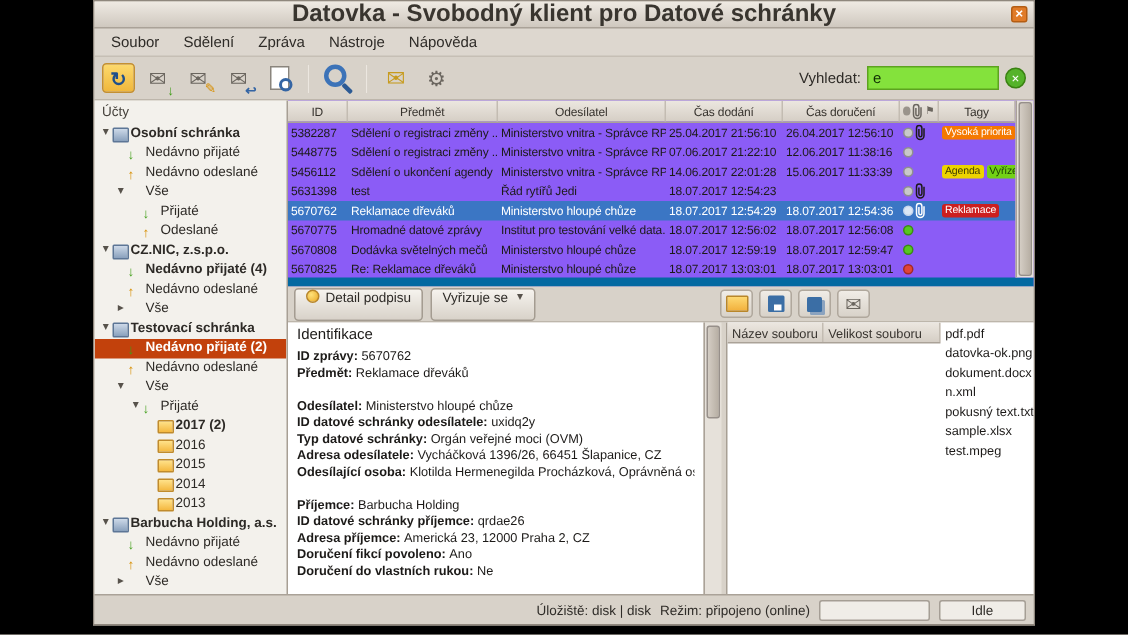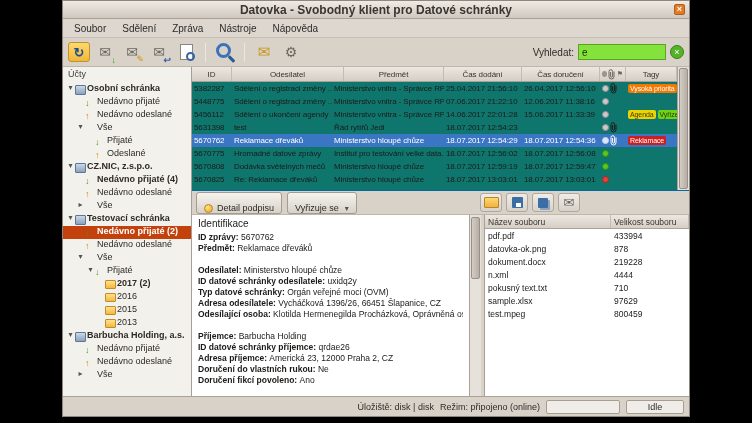--- a/index.html
+++ b/index.html
@@ -1,20 +1,20 @@
 <!DOCTYPE html>
 <html><head>
 <meta charset="utf-8">
 <style>
 *{box-sizing:border-box;margin:0;padding:0}
 html,body{width:752px;height:423px;overflow:hidden}
 body{background:#000;position:relative;font-family:"Liberation Sans",sans-serif;-webkit-font-smoothing:antialiased}
 .window{position:absolute;left:62px;top:0;width:628px;height:417px;background:#d8d2c9;border:1px solid #8f877d;display:flex;flex-direction:column}
 
-.titlebar{height:18px;flex:0 0 18px;background:linear-gradient(#efeae3,#cfc8bf);border-bottom:1px solid #aaa298;display:flex;align-items:center;justify-content:center;position:relative;font-size:12px;font-weight:bold;color:#39352f}
+.titlebar{height:18px;flex:0 0 18px;background:linear-gradient(#efeae3,#cfc8bf);border-bottom:1px solid #aaa298;display:flex;align-items:center;justify-content:center;position:relative;font-size:16px;font-weight:bold;color:#39352f}
 .close-btn{position:absolute;right:4px;top:3px;width:11px;height:11px;background:#e07b28;border:1px solid #b35d14;border-radius:2px;color:#fff;font-size:9px;line-height:9px;text-align:center}
 .close-btn::before{content:"×"}
 
 .menubar{height:19px;flex:0 0 19px;display:flex;align-items:stretch;padding:0 3px;background:#ddd7cf;border-bottom:1px solid #c6bfb5;font-size:10px;color:#2e2b27}
 .menu-item{padding:0 8px;display:flex;align-items:center}
 
 .toolbar{height:29px;flex:0 0 29px;display:flex;align-items:center;padding:0 5px;background:#d8d2c9;border-bottom:1px solid #bdb6ab}
 .tgroup{display:flex;align-items:center;gap:3px}
 .tbtn{width:24px;height:23px;border-radius:3px;position:relative;display:flex;align-items:center;justify-content:center}
 .tsep{width:1px;height:19px;background:#b3aca1;margin:0 4px;border-right:1px solid #ece7e0}
@@ -49,21 +49,21 @@
 .ticon{width:12px;flex:0 0 12px;display:flex;align-items:center}
 .ic-account .ticon::before{content:"";width:9px;height:8px;background:linear-gradient(#cdd9e8,#8aa1bd);border:1px solid #5d7696;border-radius:1px}
 .ic-inbox .ticon::before{content:"↓";color:#3f9e17;font-weight:bold;font-size:9px}
 .ic-sent .ticon::before{content:"↑";color:#d78e00;font-weight:bold;font-size:9px}
 .ic-folder .ticon::before{content:"";width:9px;height:7px;background:linear-gradient(#ffe28a,#f4b840);border:1px solid #c08b2d;border-radius:1px}
 .tree-item.bold .tlabel{font-weight:bold}
 .tree-item.selected{background:#c2410c;color:#fff}
 .tlabel{overflow:hidden}
 .main{flex:1;display:flex;flex-direction:column;min-width:0}
 
-.table-area{height:124px;flex:0 0 124px;display:flex;background:#0f766e;border-bottom:1px solid #0369a1}
+.table-area{height:124px;flex:0 0 124px;display:flex;background:#8b5cf6;border-bottom:6px solid #0369a1}
 .table{flex:1;overflow:hidden;font-size:8px;letter-spacing:-0.1px}
 .thead{display:flex;height:15px;background:linear-gradient(#ece7e0,#d5cec5);border-bottom:1px solid #aaa298;color:#37332e;align-items:center}
 .th{padding:0 2px;border-right:1px solid #c3bcb2;height:100%;display:flex;align-items:center;justify-content:center;overflow:hidden;white-space:nowrap}
 .td{padding:0 2px;overflow:hidden;white-space:nowrap;display:flex;align-items:center;height:100%}
 .c-id{width:40px;flex:0 0 40px}
 .c-sub{width:100px;flex:0 0 100px}
 .c-send{width:112px;flex:0 0 112px}
 .c-t1{width:78px;flex:0 0 78px}
 .c-t2{width:78px;flex:0 0 78px}
 .c-ic{width:26px;flex:0 0 26px;gap:1px}
@@ -78,38 +78,38 @@
 .tr.selected .dot-gray{background:#dce7f5;border-color:#c7d6ec}
 .clip{width:8px;flex:0 0 8px;display:flex;align-items:center}
 .clip.hide{visibility:hidden}
 .hdot{width:6px;height:6px;border-radius:50%;background:#9a948c;display:inline-block}
 .hflag{font-size:7px;color:#6b665f}
 .tag{font-size:7px;padding:0 2px;border-radius:2px;margin-right:2px;height:9px;line-height:9px;white-space:nowrap}
 .vscroll{width:12px;flex:0 0 12px;background:#e6e1da;border-left:1px solid #aaa298;position:relative}
 .thumb{position:absolute;left:1px;right:1px;border-radius:2px;background:linear-gradient(90deg,#d4cdc4,#b7afa4);border:1px solid #97908a}
 
 .actions{height:24px;flex:0 0 24px;display:flex;align-items:center;padding:0 4px;gap:5px;background:#d8d2c9;border-bottom:1px solid #bdb6ab}
-.btn{height:22px;display:flex;align-items:flex-end;gap:4px;padding:0 7px;background:linear-gradient(#f6f3ee,#d8d2c9);border:1px solid #a49c91;border-radius:3px;font-size:9px;color:#2d2a26;white-space:nowrap}
+.btn{height:22px;display:flex;align-items:flex-start;gap:4px;padding:0 7px;background:linear-gradient(#f6f3ee,#d8d2c9);border:1px solid #a49c91;border-radius:3px;font-size:9px;color:#2d2a26;white-space:nowrap}
 .seal{width:9px;height:9px;border-radius:50%;background:radial-gradient(circle at 35% 35%,#ffe27a,#e9a826);border:1px solid #b8862a;flex:0 0 9px}
 .dd-btn::after{content:"▾";font-size:8px;color:#57524b;margin-left:2px}
 .attach-actions{margin-left:auto;width:205px;flex:0 0 205px;display:flex;gap:4px;align-items:center}
 .abtn{width:22px;height:19px;border-radius:3px;position:relative;display:flex;align-items:center;justify-content:center;background:linear-gradient(#f0ece6,#d8d2c9);border:1px solid #b0a89d}
 .ab-open::before{content:"";width:13px;height:9px;background:linear-gradient(#fdd871,#f2b13d);border:1px solid #b8862a;border-radius:1px}
 .ab-save::before{content:"";width:11px;height:11px;background:#3b6ea5;border-radius:1px}
 .ab-save::after{content:"";position:absolute;width:5px;height:4px;background:#fff;bottom:4px;left:9px}
 .ab-saveall::before{content:"";width:10px;height:10px;background:#3b6ea5;border-radius:1px;box-shadow:2px 2px 0 #8ba3bf}
 .ab-mail::before{content:"✉";font-size:13px;color:#6b665f}
 
 .panes{flex:1;display:flex;min-height:0;background:#d8d2c9}
 .detail-pane{flex:1;background:#fff;overflow:hidden;font-size:8.5px;padding:3px 6px;color:#1c1a18}
 .dtitle{font-size:10px;font-weight:normal;margin-bottom:3px}
 .dline{height:11px;line-height:11px;white-space:nowrap;overflow:hidden}
 .dline b{font-weight:bold}
 .pane-sep{width:3px;flex:0 0 3px;background:#d8d2c9}
-.attach-pane{width:205px;flex:0 0 205px;background:#fff;border-left:1px solid #a79f94;display:flex;flex-direction:column;font-size:8.5px;overflow:hidden}
+.attach-pane{width:205px;flex:0 0 205px;background:#fff;border-left:1px solid #a79f94;display:flex;font-size:8.5px;overflow:hidden}
 .ahead{display:flex;height:14px;flex:0 0 14px;background:linear-gradient(#ece7e0,#d5cec5);border-bottom:1px solid #aaa298;color:#37332e;align-items:center}
 .ah{padding:0 3px;border-right:1px solid #c3bcb2;height:100%;display:flex;align-items:center;overflow:hidden;white-space:nowrap}
 .a-namecol{flex:1;min-width:0}
 .a-sizecol{width:78px;flex:0 0 78px}
 .arow{display:flex;height:13px;align-items:center;color:#1c1a18}
 .a-name{flex:1;min-width:0;padding:0 3px;overflow:hidden;white-space:nowrap}
 .a-size{width:78px;flex:0 0 78px;padding:0 3px;overflow:hidden;white-space:nowrap}
 
 .statusbar{height:20px;flex:0 0 20px;display:flex;align-items:center;gap:6px;padding:0 5px;background:#d8d2c9;border-top:1px solid #aaa298;font-size:9px;color:#2f2c28}
 .sb-spacer{flex:1}
@@ -277,20 +277,25 @@
             <span class="ticon"></span>
             <span class="tlabel">2016</span>
           </div>
 
           <div class="tree-item lvl-3 ic-folder">
             <span class="exp"></span>
             <span class="ticon"></span>
             <span class="tlabel">2015</span>
           </div>
 
+          <div class="tree-item lvl-3 ic-folder">
+            <span class="exp"></span>
+            <span class="ticon"></span>
+            <span class="tlabel">2014</span>
+          </div>
 
           <div class="tree-item lvl-3 ic-folder">
             <span class="exp"></span>
             <span class="ticon"></span>
             <span class="tlabel">2013</span>
           </div>
 
           <div class="tree-item lvl-0 ic-account exp-open bold">
             <span class="exp"></span>
             <span class="ticon"></span>
@@ -316,22 +321,22 @@
           </div>
         </div>
     </div>
 
     <div class="main">
 
       <div class="table-area">
         <div class="table">
           <div class="thead">
             <span class="th c-id">ID</span>
+            <span class="th c-sub">Předmět</span>
             <span class="th c-send">Odesílatel</span>
-            <span class="th c-sub">Předmět</span>
             <span class="th c-t1">Čas dodání</span>
             <span class="th c-t2">Čas doručení</span>
             <span class="th c-ic">
               <span class="hdot"></span>
               <span class="clip">
                   <svg width="8" height="11" viewBox="0 0 8 11">
                     <path d="M6 2.5v5a2.5 2.5 0 0 1-5 0v-5a1.8 1.8 0 0 1 3.6 0v4.7a1 1 0 0 1-2 0V3" fill="none" stroke="#6b665f" stroke-width="1"></path>
                   </svg>
                 </span>
               <span class="hflag">⚑</span>
@@ -545,23 +550,23 @@
               <div class="dline"><b>Odesílající osoba: </b><span>Klotilda Hermenegilda Procházková, Oprávněná osoba</span></div>
 
               <div class="dline"><b></b><span></span></div>
 
               <div class="dline"><b>Příjemce: </b><span>Barbucha Holding</span></div>
 
               <div class="dline"><b>ID datové schránky příjemce: </b><span>qrdae26</span></div>
 
               <div class="dline"><b>Adresa příjemce: </b><span>Americká 23, 12000 Praha 2, CZ</span></div>
 
+              <div class="dline"><b>Doručení fikcí povoleno: </b><span>Ano</span></div>
+
               <div class="dline"><b>Doručení do vlastních rukou: </b><span>Ne</span></div>
-
-              <div class="dline"><b>Doručení fikcí povoleno: </b><span>Ano</span></div>
             </div>
         </div>
         <div class="vscroll">
           <div class="thumb" style="top:2px;height:62px"></div>
         </div>
         <div class="pane-sep"></div>
         <div class="attach-pane">
           <div class="ahead">
             <span class="ah a-namecol">Název souboru</span>
             <span class="ah a-sizecol">Velikost souboru</span>

